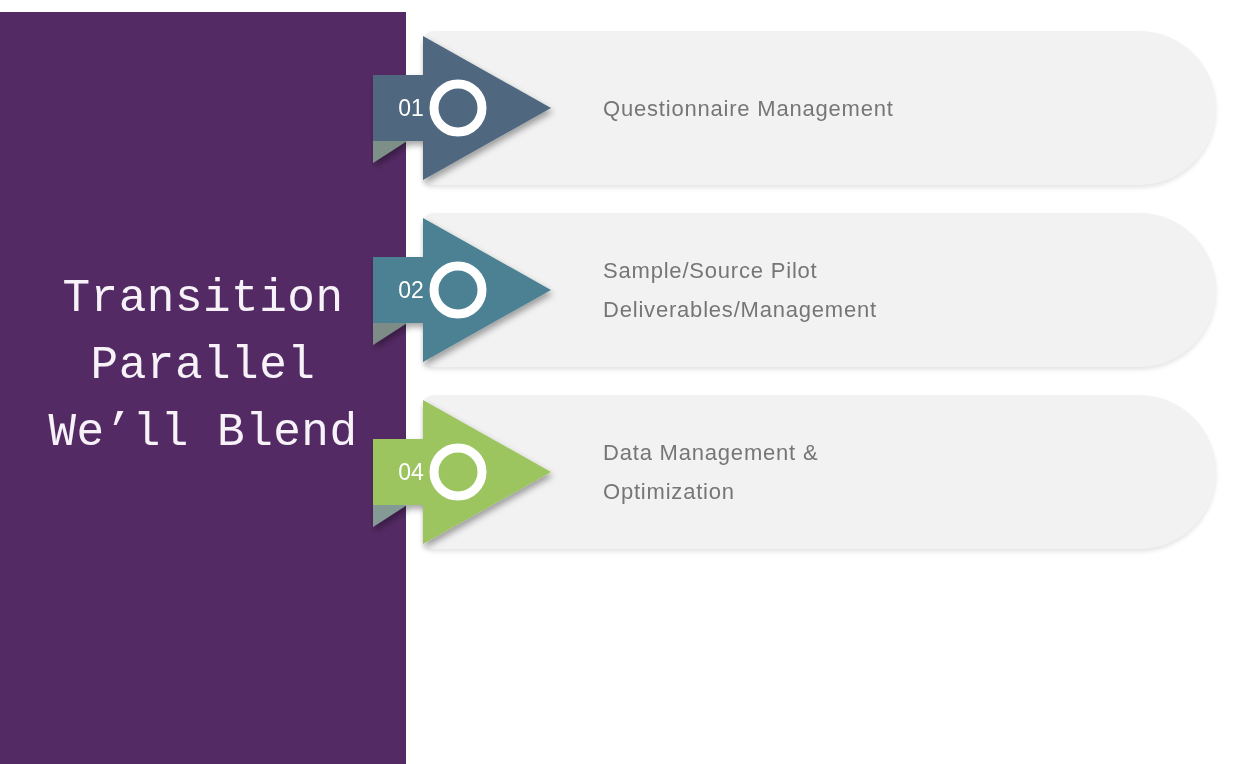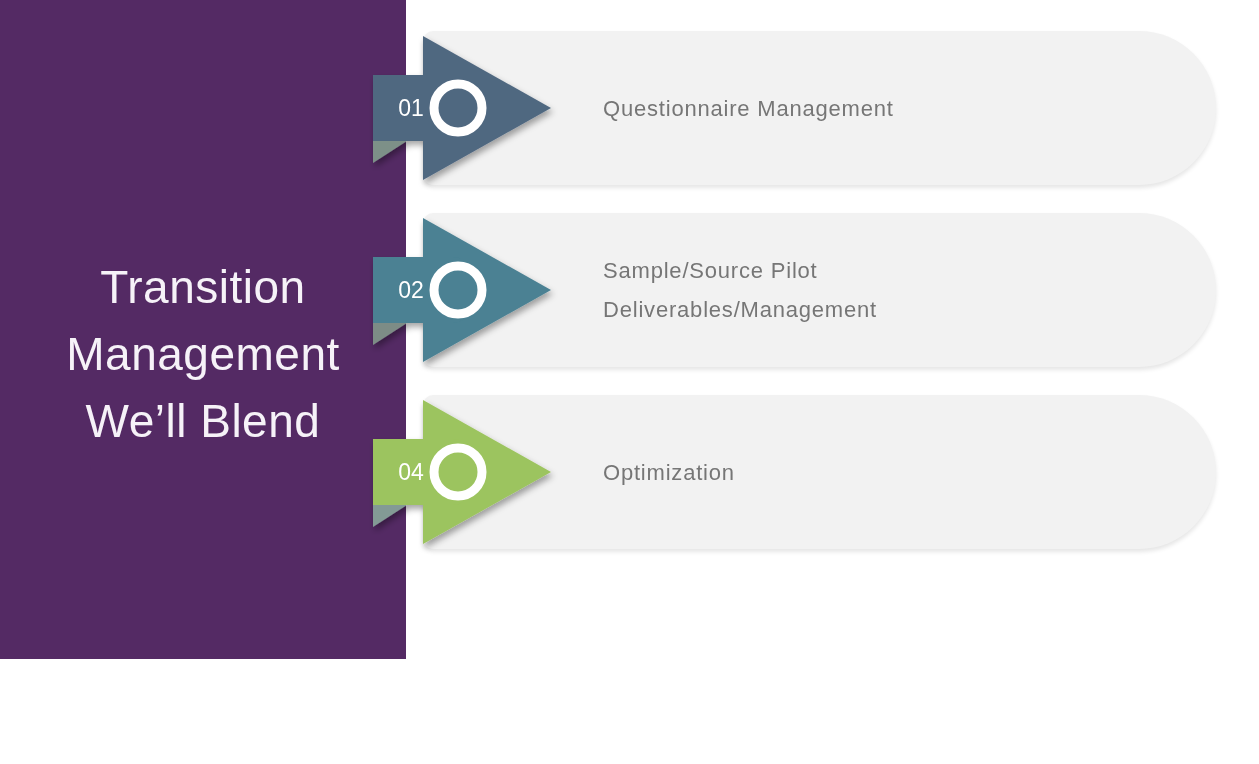--- a/index.html
+++ b/index.html
@@ -1,22 +1,23 @@
 <!DOCTYPE html>
 <html style="--c-purple: #542a64; --c-title_text: #f6f2f8; --c-pill: #f2f2f2; --c-label_text: #767676; --c-number_text: #ffffff; --c-ring: #ffffff;"><head>
 <meta charset="utf-8">
 <style>
   html,body { margin:0; padding:0; background:#ffffff; }
   .slide {
     position:relative; width:1259px; height:764px; overflow:hidden;
     background:#ffffff; font-family:"Liberation Sans", sans-serif;
   }
   .sidebar {
-    position:absolute; left:0; top:0; width:406px; height:659px;
+    position:absolute; left:0; top:12px; width:406px; height:753px;
     background:var(--c-purple,#542a64);
+    font-family:Liberation Mono, monospace;
   }
   .title {
     position:absolute; top:254px; left:0; width:100%; margin:0;
     text-align:center; font-weight:400; font-size:46px; line-height:67px;
     letter-spacing:0.5px; color:var(--c-title_text,#f6f2f8);
   }
   .title span { display:block; }
   .rows {
     position:absolute; left:423px; top:31px;
     display:flex; flex-direction:column; gap:28px;
@@ -42,21 +43,21 @@
   .label .line:empty { display:none; }
 </style>
 </head>
 <body>
 
 <div class="slide">
 
   <aside class="sidebar">
     <h1 class="title">
       <span>Transition</span>
-      <span>Management</span>
+      <span>Parallel</span>
       <span>We’ll Blend</span>
     </h1>
   </aside>
 
   <main class="rows" id="rows">
     <div class="row">
       <div class="pill"></div>
       <svg class="marker" width="200" height="154" viewBox="-62 0 200 154">
         <defs>
           <filter id="ds" x="-40%" y="-40%" width="180%" height="180%">
@@ -110,18 +111,19 @@
         </defs>
         <g filter="url(#ds)">
           <polygon points="0,5 128,77 0,149" fill="#9cc45e"></polygon>
           <path d="M -50 44 H 30 A 17 17 0 0 1 47 61 V 93 A 17 17 0 0 1 30 110 H -50 Z" fill="#9cc45e"></path>
           <polygon points="-50,110 -16,110 -50,132" fill="#839a95"></polygon>
           <circle class="ring" cx="35" cy="77" r="24" fill="#9cc45e"></circle>
         </g>
         <text class="num" x="-12" y="85" text-anchor="middle">04</text>
       </svg>
       <div class="label">
+        <span class="line">Data Management &amp;</span>
         <span class="line">Optimization</span>
       </div>
     </div>
   </main>
 
 </div>
 
 </body></html>

